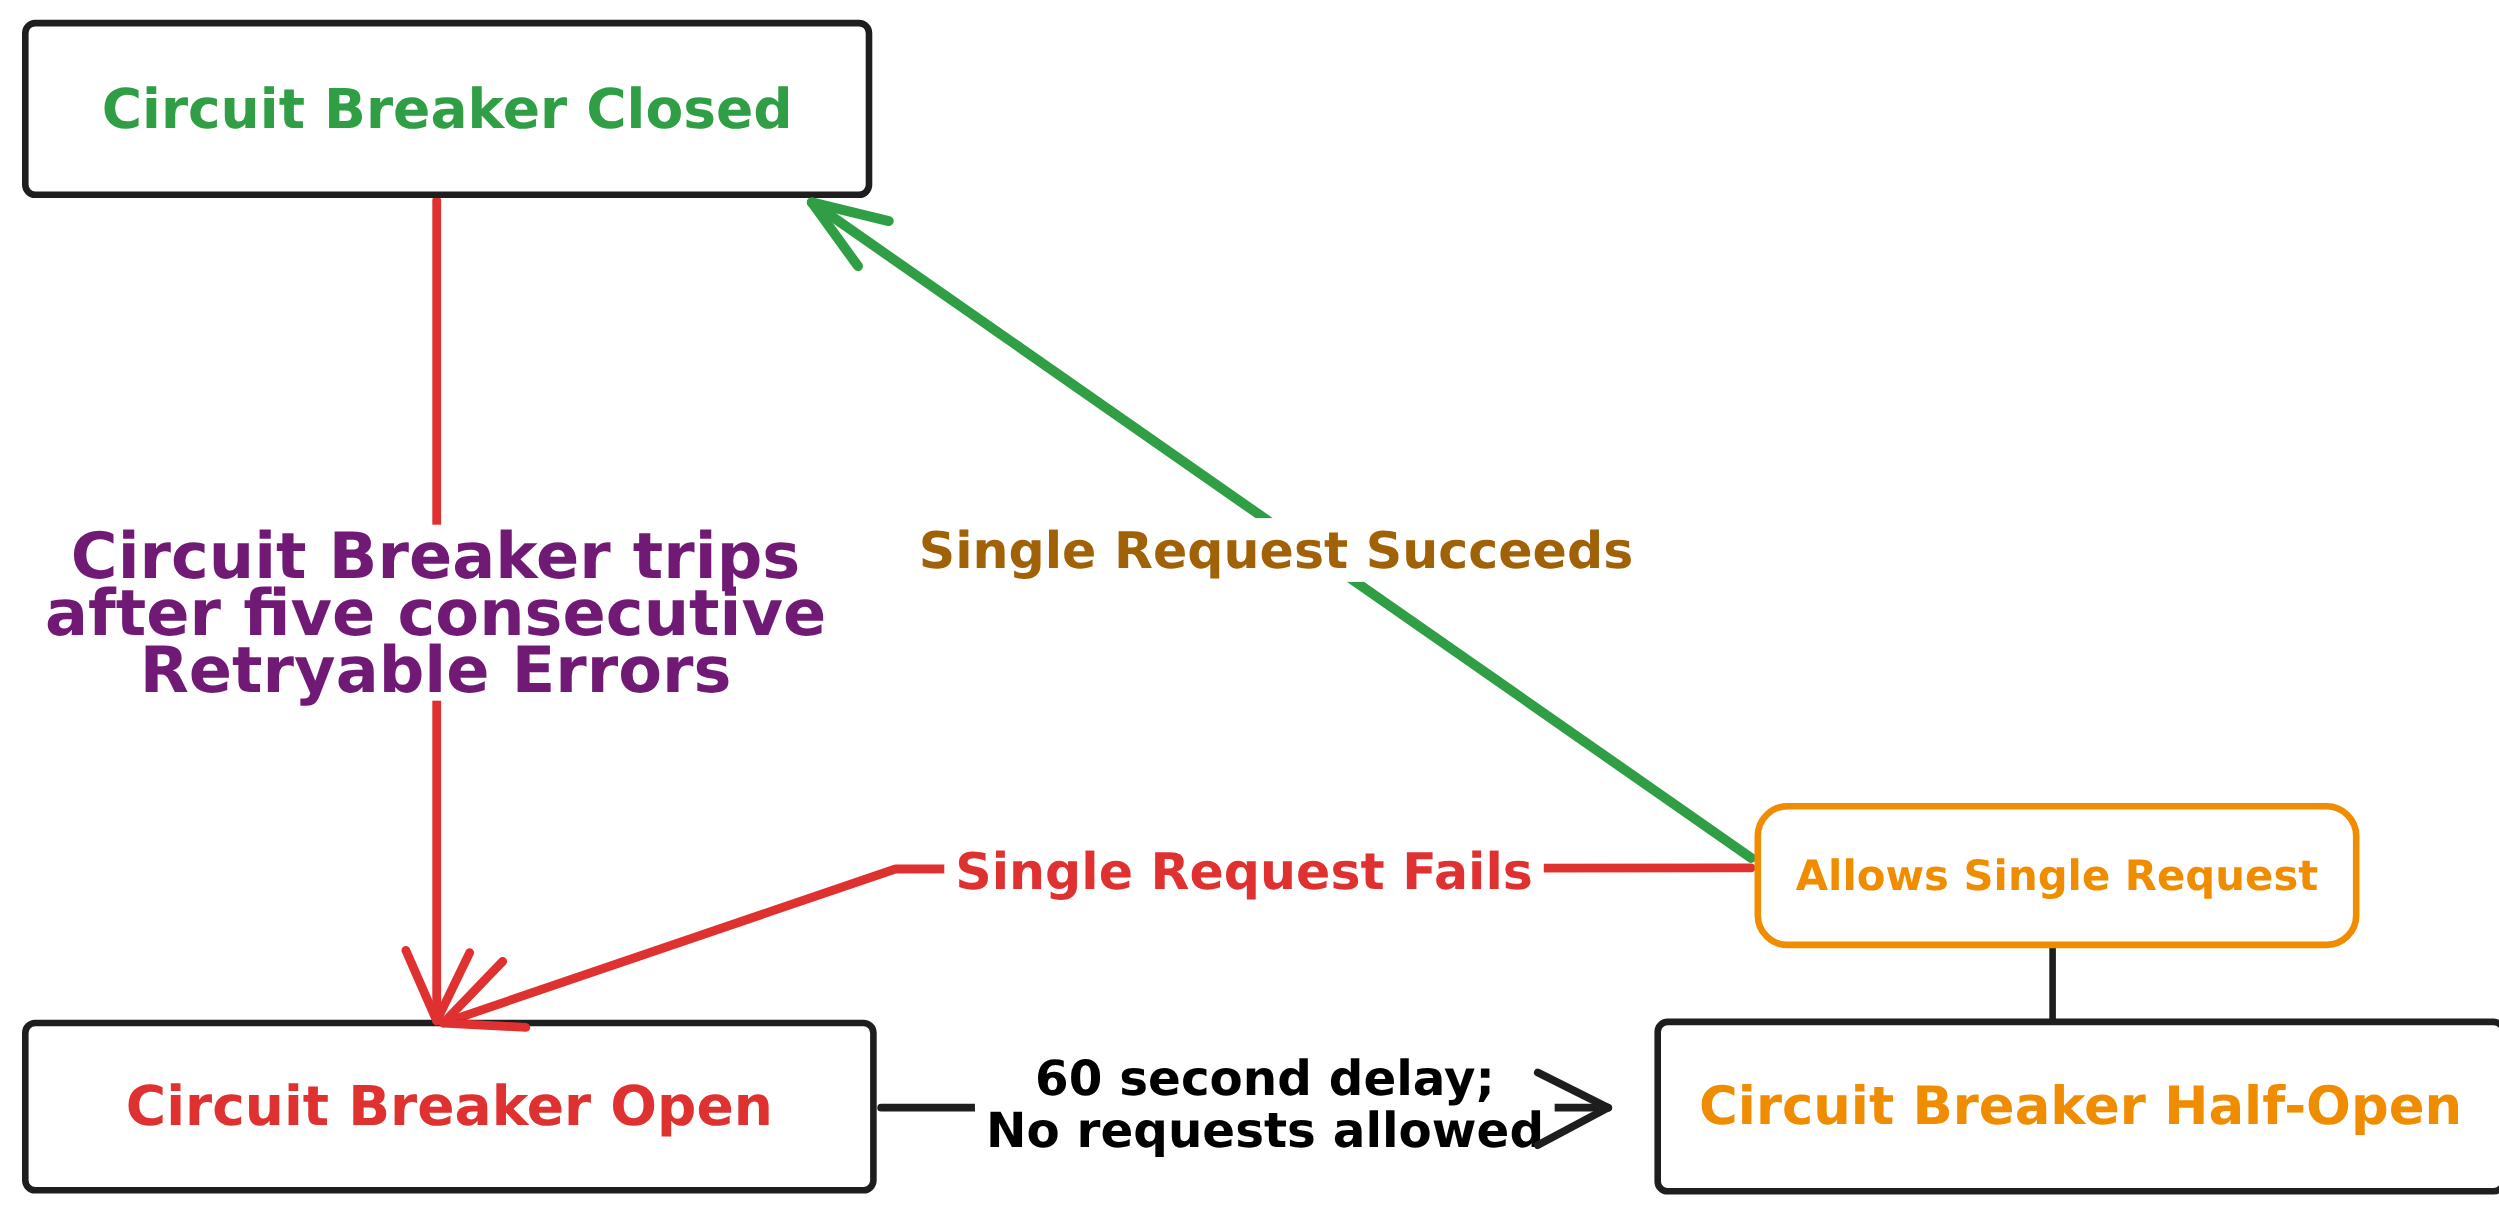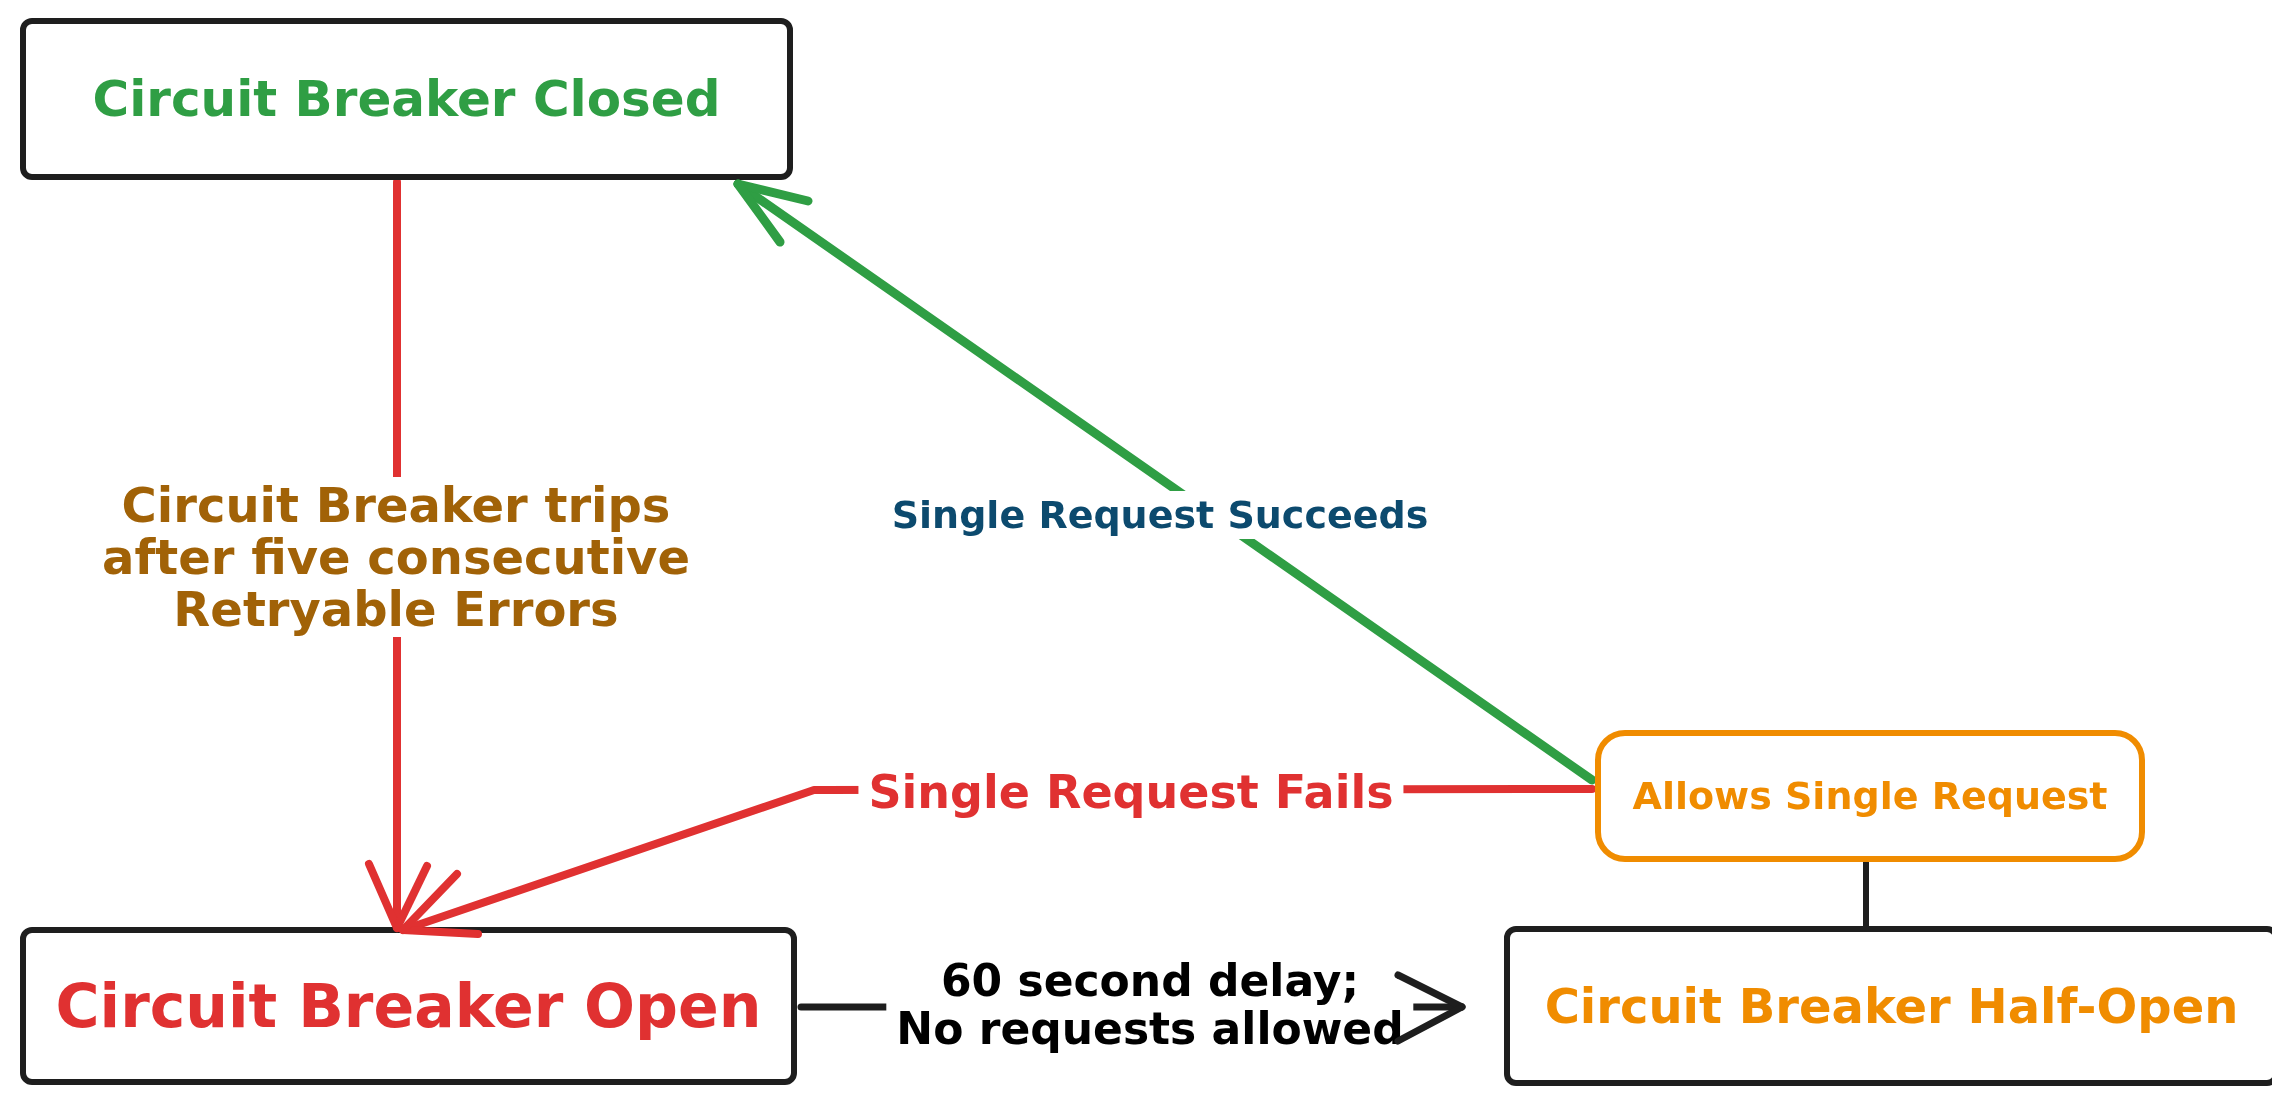--- a/index.html
+++ b/index.html
@@ -7,30 +7,30 @@
     position:relative;width:2272px;height:1107px;background:#ffffff;overflow:hidden;
     font-family:"DejaVu Sans","Liberation Sans",sans-serif;
   }
   svg.layer{position:absolute;left:0;top:0;width:2272px;height:1107px;pointer-events:none;}
   .box{
     position:absolute;display:flex;align-items:center;justify-content:center;
     background:#ffffff;border:6px solid #1e1e1e;border-radius:12px;
     font-weight:bold;white-space:nowrap;z-index:3;
   }
   .box-closed {left:20px;  top:18px;  width:761px;height:150px;color:#2f9e44;font-size:50px;}
-  .box-open   {left:20px;  top:927px; width:765px;height:146px;color:#e03131;font-size:60px;}
+  .box-open   {left:20px;  top:927px; width:765px;height:146px;color:#e03131;font-size:50px;}
   .box-half   {left:1475px;top:926px; width:763px;height:148px;color:#f08c00;font-size:48px;margin-left:29px;}
   .box-allows {left:1595px;top:730px; width:538px;height:120px;color:#f08c00;font-size:38px;
                border-color:#f08c00;border-radius:30px;}
   .lbl{
     position:absolute;transform:translate(-50%,-50%);background:#ffffff;
     text-align:center;font-weight:bold;white-space:nowrap;z-index:2;padding:2px 10px;
   }
-  .lbl-trip   {left:396px; top:557px; color:#a16207;font-size:48px;line-height:52px;}
-  .lbl-succeed{left:1160px;top:515px; color:#0c4a6e;font-size:38px;}
+  .lbl-trip   {left:396px; top:557px; color:#701a75;font-size:58px;line-height:52px;}
+  .lbl-succeed{left:1160px;top:500px; color:#a16207;font-size:46px;}
   .lbl-fail   {left:1131px;top:792px; color:#e03131;font-size:46px;}
   .lbl-delay  {left:1150px;top:1005px;color:#000000;font-size:44px;line-height:48px;}
   #heads{z-index:4;}
 </style>
 </head>
 <body>
 
 <div id="canvas">
 
   <svg class="layer" viewBox="0 0 2272 1107">

